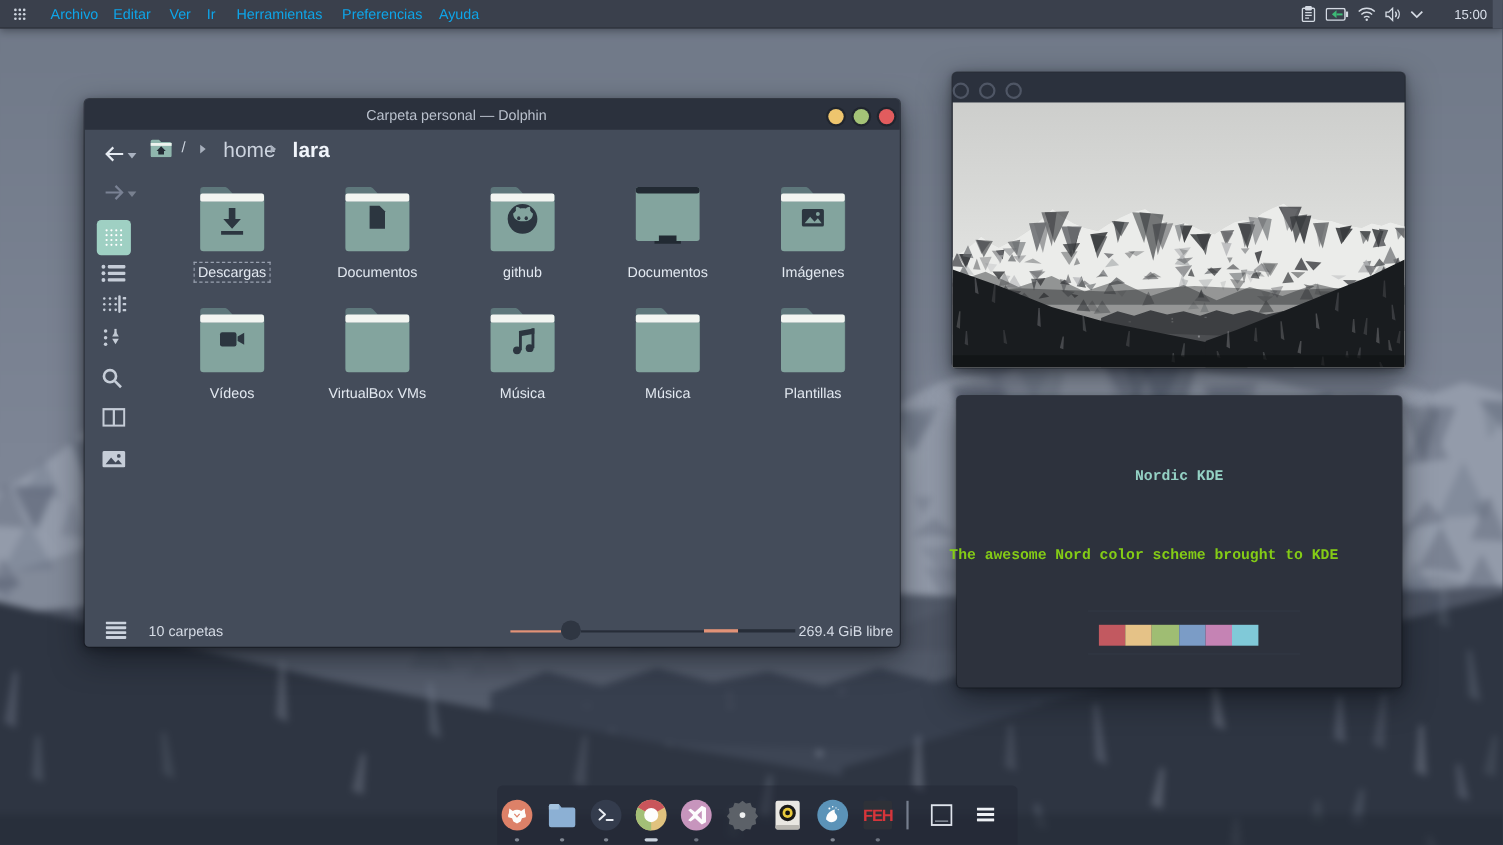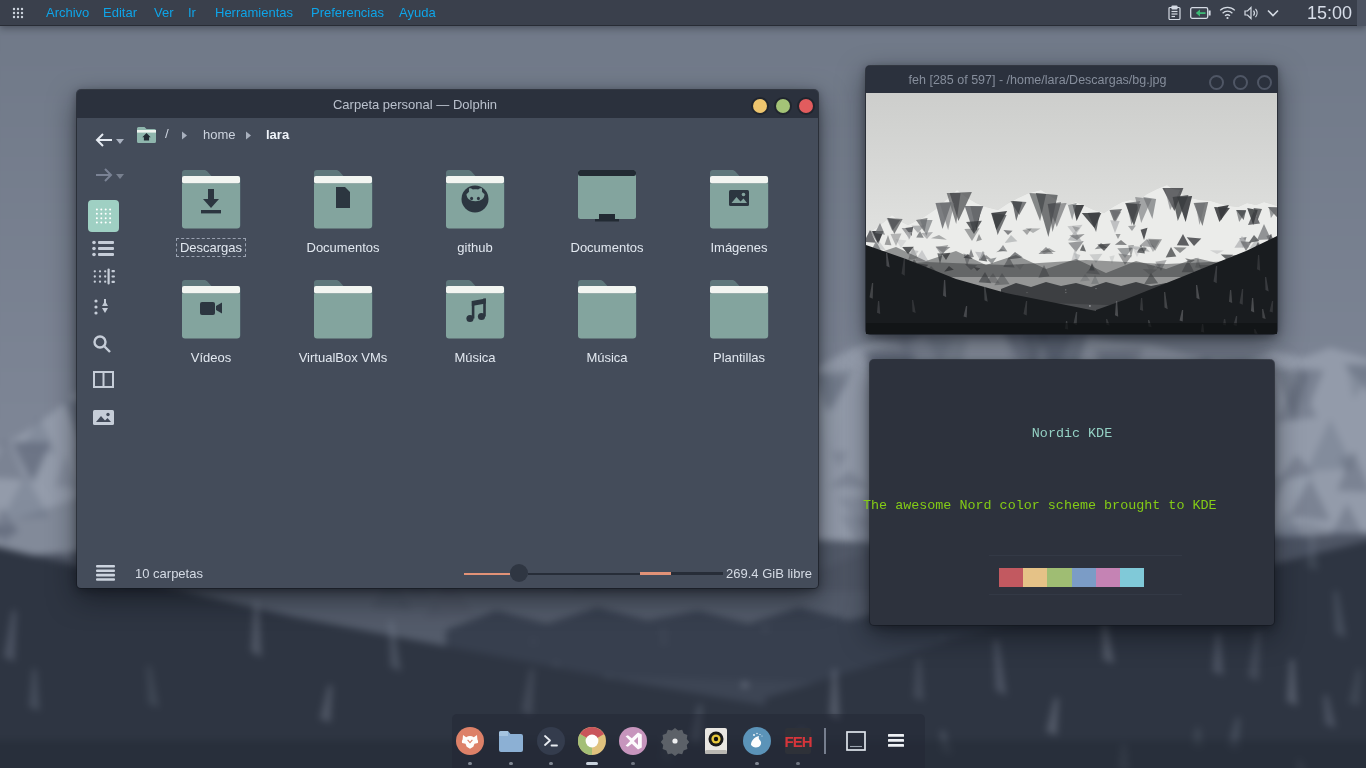--- a/index.html
+++ b/index.html
@@ -3,37 +3,37 @@
 <style>
 *{margin:0;padding:0;box-sizing:border-box}
 html,body{width:1366px;height:768px;overflow:hidden;background:#333a47;font-family:"Liberation Sans",sans-serif}
 #stage{position:relative;width:1366px;height:768px;overflow:hidden}
 
 svg.wall{position:absolute;left:-8px;top:-6px;width:1382px;height:782px;filter:blur(3.5px)}
 
 #topbar{position:absolute;left:0;top:0;width:1366px;height:26px;background:#3a404c;border-bottom:1px solid rgba(0,0,0,.3);box-shadow:0 2px 7px rgba(15,18,25,.4);z-index:30}
 #topbar .menu{position:absolute;top:0;height:26px;line-height:26px;font-size:13px;color:#0ea5e9}
 #topbar .tright{position:absolute;right:14px;top:0;height:26px;display:flex;align-items:center;gap:8px;color:#d4dae3}
-#clock{font-size:18px;color:#d8dee9;margin-left:20px}
+#clock{font-size:12px;color:#d8dee9;margin-left:20px}
 #tbend{position:absolute;right:0;top:0;width:9px;height:26px;background:#4d5462}
 
 .win{position:absolute;border-radius:4px;box-shadow:0 0 0 1px rgba(18,22,30,.55),0 10px 28px rgba(10,12,18,.55),0 2px 8px rgba(10,12,18,.4)}
 .tbar{position:relative;height:28px;background:#2b313d;border-radius:4px 4px 0 0;display:flex;align-items:center}
 .tbar .ttl{flex:1;text-align:center;font-size:13px;color:#bac1cd}
 .dots{display:flex;gap:9px;padding-right:5px;margin-top:4px}
 .dot{width:14px;height:14px;border-radius:50%}
 .ring{width:15px;height:15px;border-radius:50%;border:2px solid #4f5665;background:transparent}
 
 #dolphin{left:77px;top:90px;width:741px;height:498px;background:#444c5a;z-index:10}
 #dolphin .body{position:absolute;left:0;top:28px;right:0;bottom:0;border-radius:0 0 3px 3px}
-.crumb{position:absolute;font-size:13px;color:#ccd3de}
+.crumb{position:absolute;font-size:19px;color:#ccd3de}
 .lbl{position:absolute;font-size:13px;color:#e2e8f0;text-align:center;width:120px}
 
 #konsole{left:870px;top:360px;width:404px;height:265px;background:#2d323d;z-index:10}
-#konsole .mono{position:absolute;font-family:"Liberation Mono",monospace;font-weight:normal;font-size:13.4px;white-space:pre}
+#konsole .mono{position:absolute;font-family:"Liberation Mono",monospace;font-weight:bold;font-size:13.4px;white-space:pre}
 
 #feh{left:866px;top:66px;width:411px;height:268px;background:#23272f;z-index:10}
 #feh .ttl{color:#868e9c;font-size:12.5px}
 #konsole .ttl{color:#8a92a2}
 
 #dock{position:absolute;left:452px;top:714px;width:473px;height:54px;background:rgba(33,38,50,.45);border-radius:5px 5px 0 0;z-index:20}
 .dicon{position:absolute;top:726px;z-index:21}
 </style></head><body>
 <div id="stage">
 
@@ -532,21 +532,20 @@
         <div style="position:absolute;left:387px;top:454.5px;width:46px;height:2px;background:#e29277"></div>
         <div style="position:absolute;left:451px;top:454.5px;width:112px;height:2px;background:#272d38"></div>
         <div style="position:absolute;left:433px;top:446px;width:18px;height:18px;border-radius:50%;background:#2f3642"></div>
         <div style="position:absolute;left:563px;top:454px;width:31px;height:3px;background:#e29277"></div>
         <div style="position:absolute;left:594px;top:454px;width:52px;height:3px;background:#272d38"></div>
         <span style="position:absolute;right:6px;top:448px;font-size:13px;color:#d5dbe5">269.4 GiB libre</span>
       </div>
     </div>
     <div id="feh" class="win">
       <div class="tbar">
-        <div class="ttl" style="color:#868e9c;font-size:12.5px">feh [285 of 597] - /home/lara/Descargas/bg.jpg</div>
         <div class="dots">
           <div class="ring"></div>
           <div class="ring"></div>
           <div class="ring"></div>
         </div>
       </div>
 <svg class="photo" style="position:absolute;left:0;top:27px" width="411" height="241" viewBox="0 0 411 241">
         <defs>
           <linearGradient id="psky" x1="0" y1="0" x2="0" y2="1">
             <stop offset="0" stop-color="#cdcecc"></stop>

